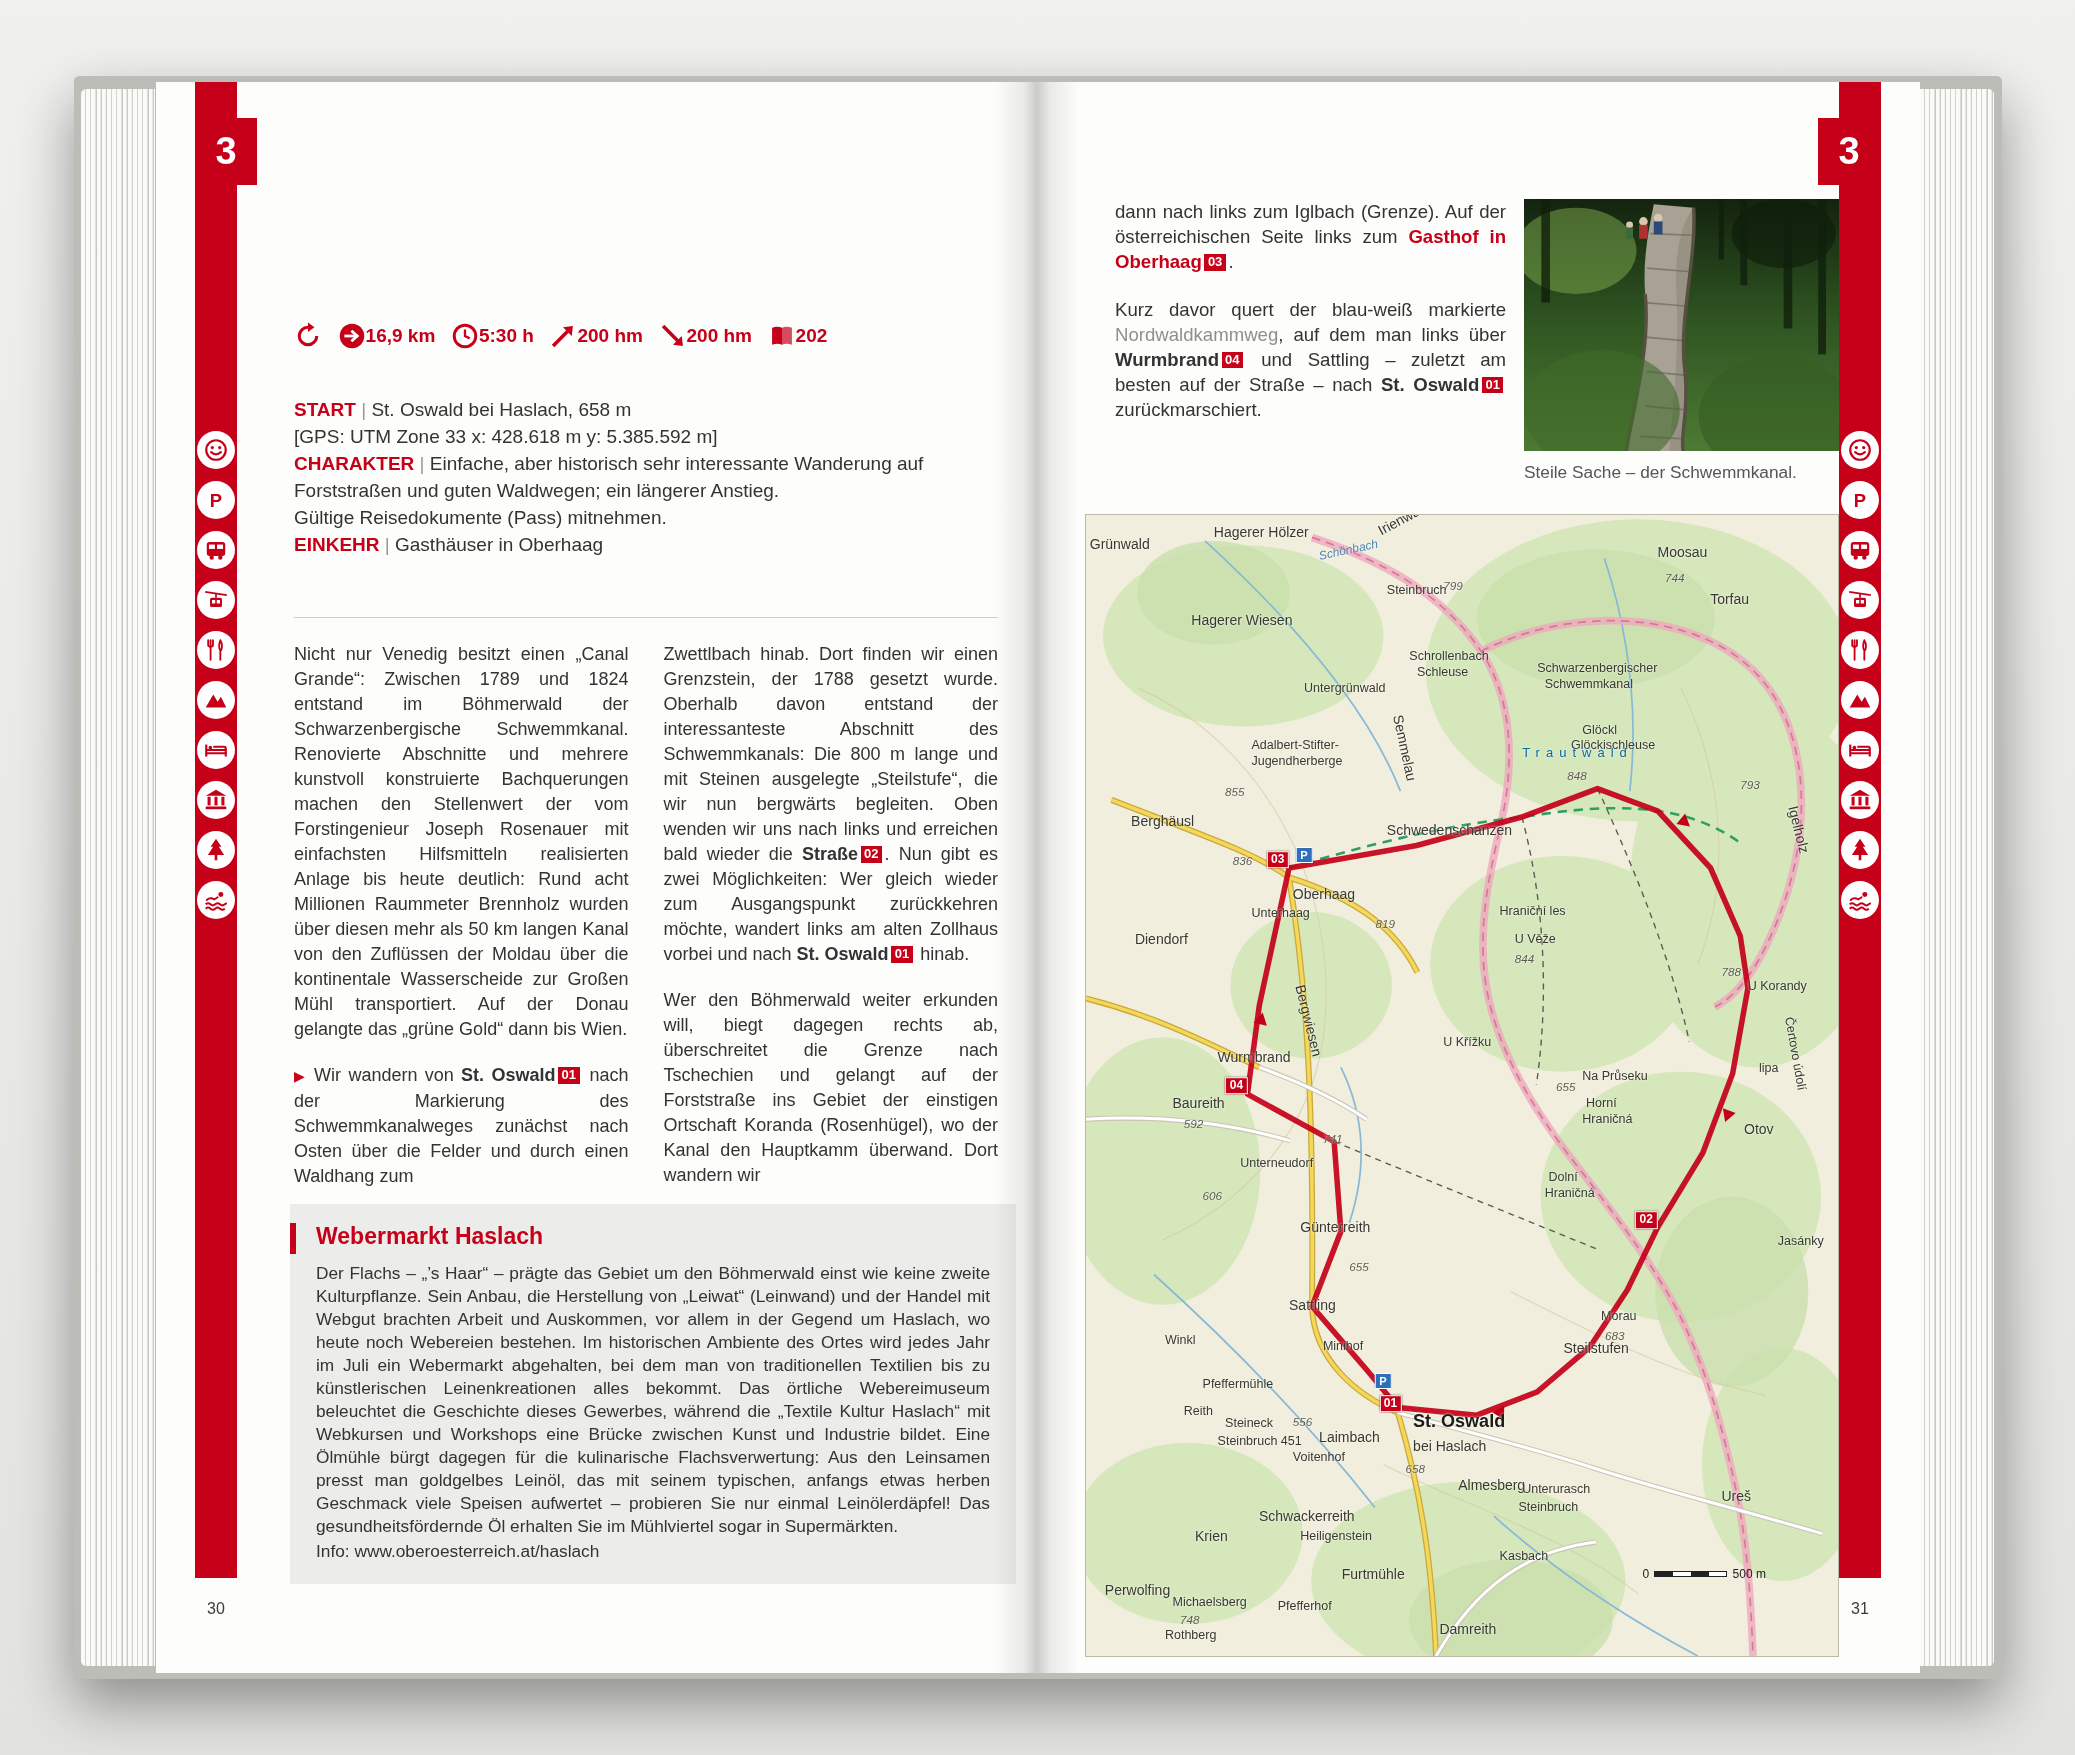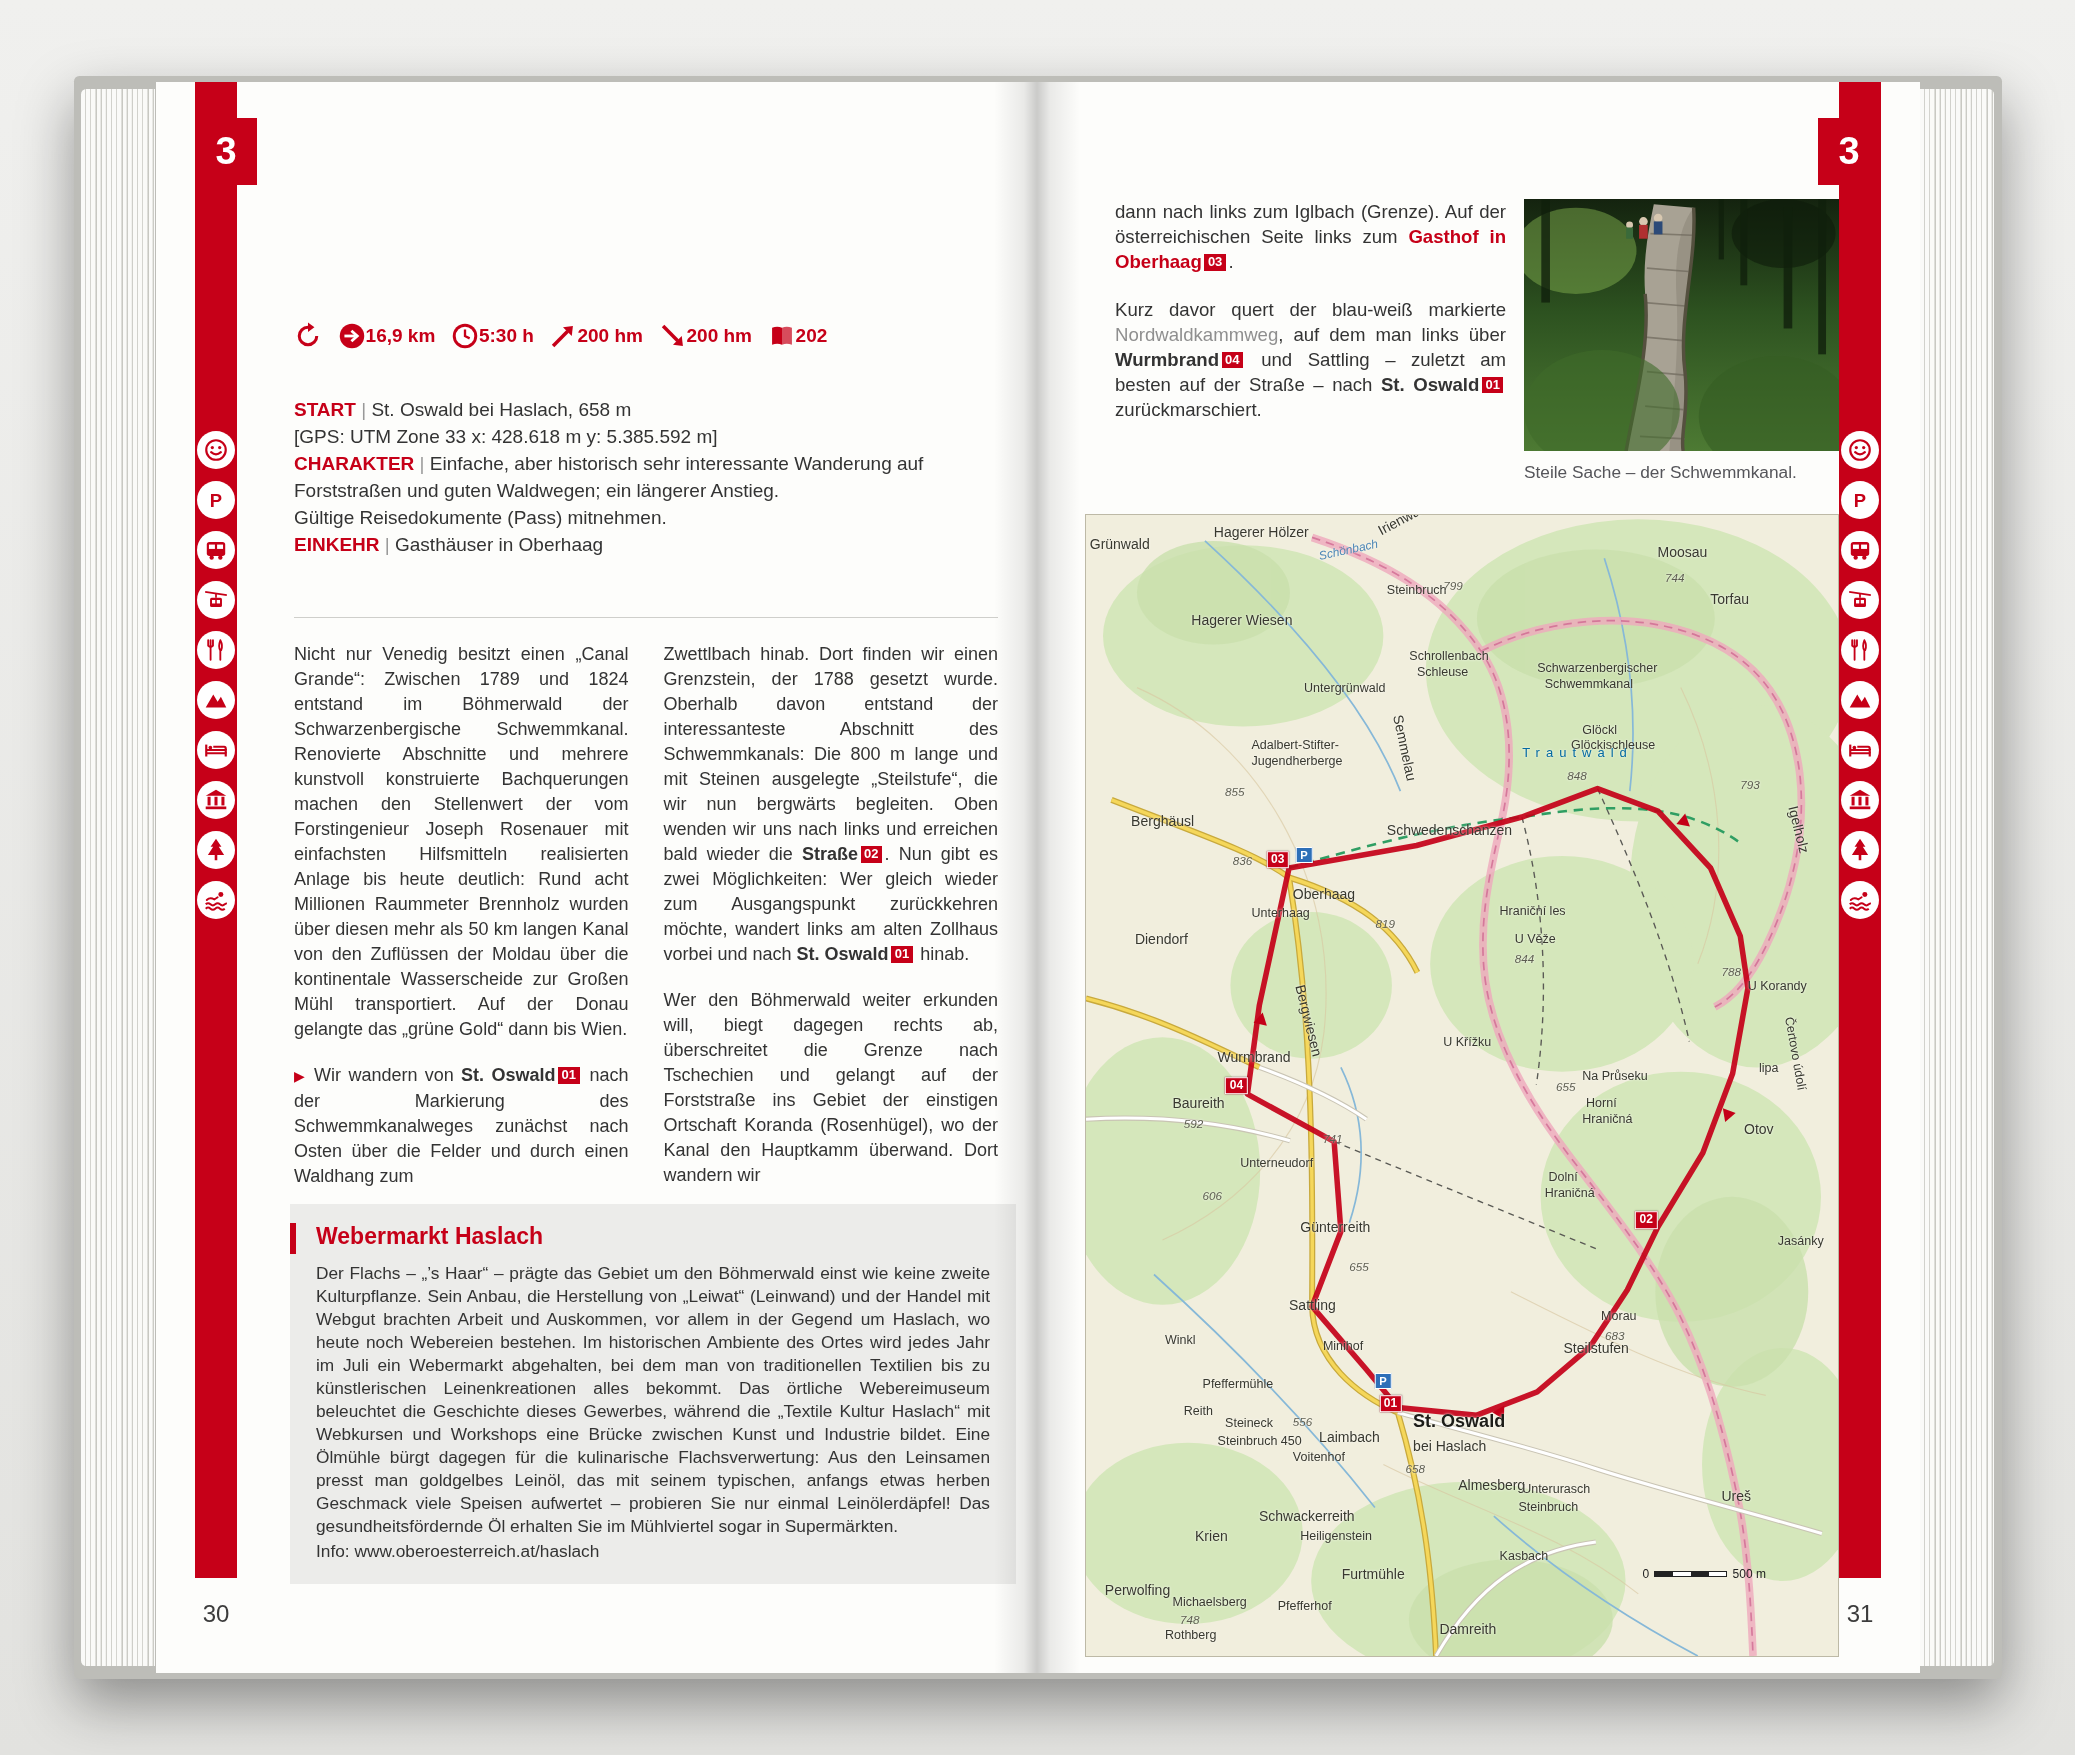--- a/index.html
+++ b/index.html
@@ -15,21 +15,21 @@
 .paper.right{left:1038px;width:882px}
 .spine{position:absolute;left:994px;top:82px;width:86px;height:1591px;background:linear-gradient(to right,rgba(0,0,0,0),rgba(0,0,0,.08) 35%,rgba(0,0,0,.2) 50%,rgba(0,0,0,.08) 65%,rgba(0,0,0,0));pointer-events:none;z-index:40}
 .redbar{position:absolute;top:82px;width:42px;height:1496px;background:#c60018;z-index:5}
 .redbar.l{left:195px}.redbar.r{left:1839px}
 .tab{position:absolute;top:118px;width:62px;height:67px;background:#c60018;color:#fff;font-size:38px;font-weight:bold;display:flex;align-items:center;justify-content:center;z-index:6}
 .tab.l{left:195px}.tab.r{left:1818px}
 .sb-icons{position:absolute;top:431px;width:42px;display:flex;flex-dire​ction:column;flex-direction:column;align-items:center;gap:12px;z-index:6}
 .sb-icons.l{left:195px}.sb-icons.r{left:1839px}
 .sb-icon{width:38px;height:38px;border-radius:50%;background:#fff;color:#c60018;display:flex;align-items:center;justify-content:center}
 .sb-icon svg{width:26px;height:26px;display:block}
-.pagenum{position:absolute;top:1600px;width:42px;text-align:center;font-size:24px;color:#3c3c3c;z-index:6}
+.pagenum{position:absolute;top:1600px;width:42px;text-align:center;font-size:16px;color:#3c3c3c;z-index:6}
 .pagenum.l{left:195px}.pagenum.r{left:1839px}
 .title{position:absolute;left:294px;top:187px;width:704px;font-size:31px;font-weight:bold;color:#c60018;letter-spacing:0.2px}
 .subtitle{position:absolute;left:294px;top:246px;width:704px;font-size:22.5px;font-weight:bold;color:#c60018}
 .stats{position:absolute;left:294px;top:322px;display:flex;align-items:center;gap:15.6px}
 .stat{display:flex;align-items:center;}
 .stat-icon{width:28px;height:28px;color:#c60018}
 .stat-icon svg{width:100%;height:100%;display:block}
 .stat-value{font-size:19px;font-weight:bold;color:#c60018;white-space:nowrap}
 .infoblock{position:absolute;left:294px;top:396px;width:704px;font-size:19px;line-height:27px;color:#333}
 .rule{position:absolute;left:294px;top:617px;width:704px;border-top:0.9px solid #cfcfcb}
@@ -429,21 +429,21 @@
       <div class="ml" style="left: 27%; top: 69.2%;">Sattling</div>
       <div class="ml sm" style="left: 10.5%; top: 72.3%;">Winkl</div>
       <div class="ml sm" style="left: 31.5%; top: 72.8%;">Minihof</div>
       <div class="ml sm" style="left: 68.5%; top: 70.2%;">Morau</div>
       <div class="ml el" style="left: 69%; top: 71.9%;">683</div>
       <div class="ml" style="left: 63.5%; top: 73%;">Steilstufen</div>
       <div class="ml sm" style="left: 15.5%; top: 76.2%;">Pfeffermühle</div>
       <div class="ml sm" style="left: 13%; top: 78.5%;">Reith</div>
       <div class="ml el" style="left: 27.5%; top: 79.4%;">556</div>
       <div class="ml sm" style="left: 18.5%; top: 79.6%;">Steineck</div>
-      <div class="ml sm" style="left: 17.5%; top: 81.2%;">Steinbruch 450</div>
+      <div class="ml sm" style="left: 17.5%; top: 81.2%;">Steinbruch 451</div>
       <div class="ml" style="left: 31%; top: 80.8%;">Laimbach</div>
       <div class="ml sm" style="left: 27.5%; top: 82.6%;">Voitenhof</div>
       <div class="ml b" style="left: 43.5%; top: 79.4%;">St. Oswald</div>
       <div class="ml" style="left: 43.5%; top: 81.6%;">bei Haslach</div>
       <div class="ml el" style="left: 42.5%; top: 83.5%;">658</div>
       <div class="ml" style="left: 49.5%; top: 85%;">Almesberg</div>
       <div class="ml sm" style="left: 58%; top: 85.4%;">Unterurasch</div>
       <div class="ml sm" style="left: 57.5%; top: 86.9%;">Steinbruch</div>
       <div class="ml" style="left: 84.5%; top: 86%;">Ureš</div>
       <div class="ml" style="left: 23%; top: 87.7%;">Schwackerreith</div>

